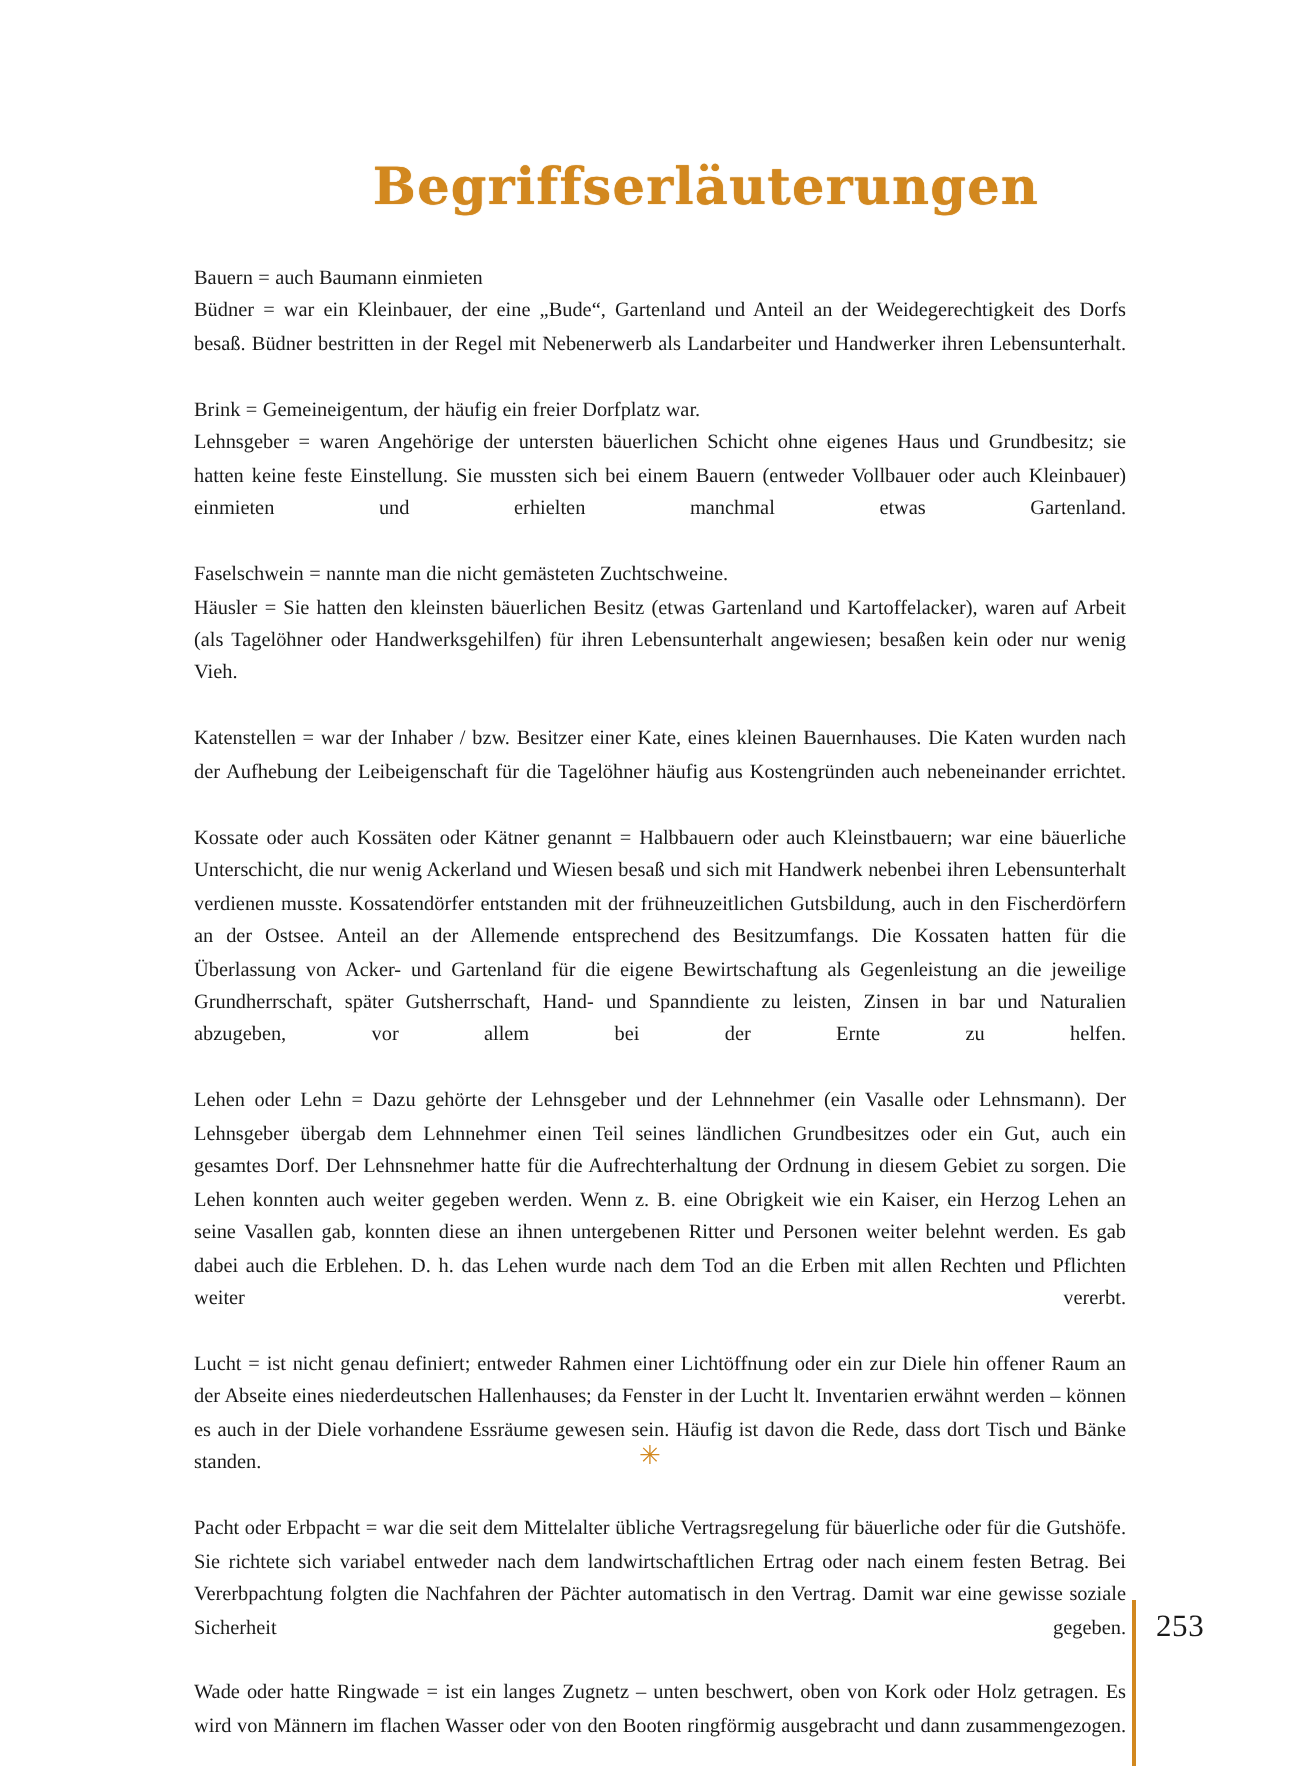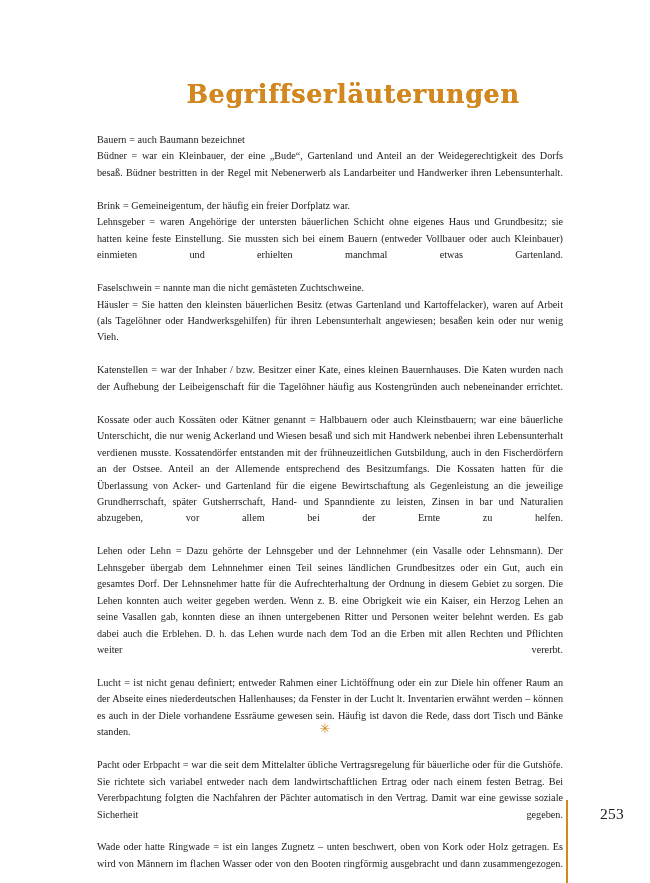--- a/index.html
+++ b/index.html
@@ -90,37 +90,37 @@
   .folio-rule {
     position: absolute;
     left: 566px;
     top: 800px;
     width: 2.2px;
     height: 83px;
     background: #d2881f;
   }
   .folio-number {
     position: absolute;
-    left: 600px;
+    left: 578px;
     top: 805px;
     font-size: 15.5px;
     color: #1a1a1a;
     font-family: "Liberation Serif", "DejaVu Serif", serif;
     letter-spacing: 0.3px;
   }
 </style>
 </head>
 <body>
 
 <div class="page">
 
   <h1 class="page-title" style="color: rgb(210, 136, 31);">Begriffserläuterungen</h1>
 
   <div class="glossary">
-      <p class="entry short"><span class="term">Bauern</span> <span class="definition">= auch Baumann bezeichnet</span></p>
+      <p class="entry short"><span class="term">Bauern</span> <span class="definition">= auch Baumann einmieten</span></p>
       <p class="entry"><span class="term">Büdner</span> <span class="definition">= war ein Kleinbauer, der eine „Bude“, Gartenland und Anteil an der Weidegerechtigkeit des Dorfs besaß. Büdner bestritten in der Regel mit Nebenerwerb als  Landarbeiter und Handwerker ihren Lebensunterhalt.</span></p>
       <p class="entry short"><span class="term">Brink</span> <span class="definition">= Gemeineigentum, der häufig ein freier Dorfplatz war.</span></p>
       <p class="entry"><span class="term">Lehnsgeber</span> <span class="definition">= waren Angehörige der untersten bäuerlichen Schicht ohne eigenes Haus und Grundbesitz; sie hatten keine feste Einstellung. Sie mussten sich bei einem Bauern (entweder Vollbauer oder auch Kleinbauer) einmieten und erhielten manchmal etwas Gartenland.</span></p>
       <p class="entry short"><span class="term">Faselschwein</span> <span class="definition">=  nannte man die nicht gemästeten Zuchtschweine.</span></p>
       <p class="entry"><span class="term">Häusler</span> <span class="definition">= Sie hatten den kleinsten bäuerlichen Besitz (etwas Gartenland und Kartoffelacker), waren auf Arbeit (als Tagelöhner oder Handwerksgehilfen) für ihren Lebensunterhalt angewiesen; besaßen kein oder nur wenig Vieh.</span></p>
       <p class="entry"><span class="term">Katenstellen</span> <span class="definition">= war der Inhaber / bzw. Besitzer einer Kate, eines kleinen Bauernhauses. Die Katen wurden nach der Aufhebung der Leibeigenschaft für die Tagelöhner häufig aus Kostengründen auch nebeneinander errichtet.</span></p>
       <p class="entry"><span class="term">Kossate oder auch Kossäten oder Kätner genannt</span> <span class="definition">= Halbbauern oder auch Kleinstbauern; war eine bäuerliche Unterschicht, die nur wenig Ackerland und Wiesen besaß und sich mit Handwerk nebenbei ihren Lebensunterhalt verdienen musste. Kossatendörfer entstanden mit der frühneuzeitlichen Gutsbildung, auch in den Fischerdörfern an der Ostsee. Anteil an der Allemende entsprechend des Besitzumfangs. Die Kossaten hatten für die Überlassung von Acker- und Gartenland für die eigene Bewirtschaftung als Gegenleistung an die jeweilige Grundherrschaft, später Gutsherrschaft, Hand- und Spanndiente zu leisten, Zinsen in bar und Naturalien abzugeben, vor allem bei der Ernte zu helfen.</span></p>
       <p class="entry"><span class="term">Lehen oder Lehn</span> <span class="definition">= Dazu gehörte der Lehnsgeber und der Lehnnehmer (ein Vasalle oder Lehnsmann). Der Lehnsgeber übergab dem Lehnnehmer einen Teil seines ländlichen Grundbesitzes oder ein Gut, auch ein gesamtes Dorf. Der Lehnsnehmer hatte für die Aufrechterhaltung der Ordnung in diesem Gebiet zu sorgen. Die Lehen konnten auch weiter gegeben werden. Wenn z. B. eine Obrigkeit wie ein Kaiser, ein Herzog Lehen an seine Vasallen gab, konnten diese an ihnen untergebenen Ritter und Personen weiter belehnt werden. Es gab dabei auch die Erblehen. D. h. das Lehen wurde nach dem Tod an die Erben mit allen Rechten und Pflichten weiter vererbt.</span></p>
       <p class="entry"><span class="term">Lucht</span> <span class="definition">= ist nicht genau definiert; entweder Rahmen einer Lichtöffnung oder ein zur Diele hin offener Raum an der Abseite eines niederdeutschen Hallenhauses; da Fenster in der Lucht lt. Inventarien erwähnt werden – können es auch in der Diele vorhandene Essräume gewesen sein. Häufig ist davon die Rede, dass dort Tisch und Bänke standen.</span></p>
       <p class="entry"><span class="term">Pacht oder Erbpacht</span> <span class="definition">= war die seit dem Mittelalter übliche Vertragsregelung für bäuerliche oder für die Gutshöfe. Sie richtete sich variabel entweder nach dem landwirtschaftlichen Ertrag oder nach einem festen Betrag. Bei Vererbpachtung folgten die Nachfahren der Pächter automatisch in den Vertrag. Damit war eine gewisse soziale Sicherheit gegeben.</span></p>

